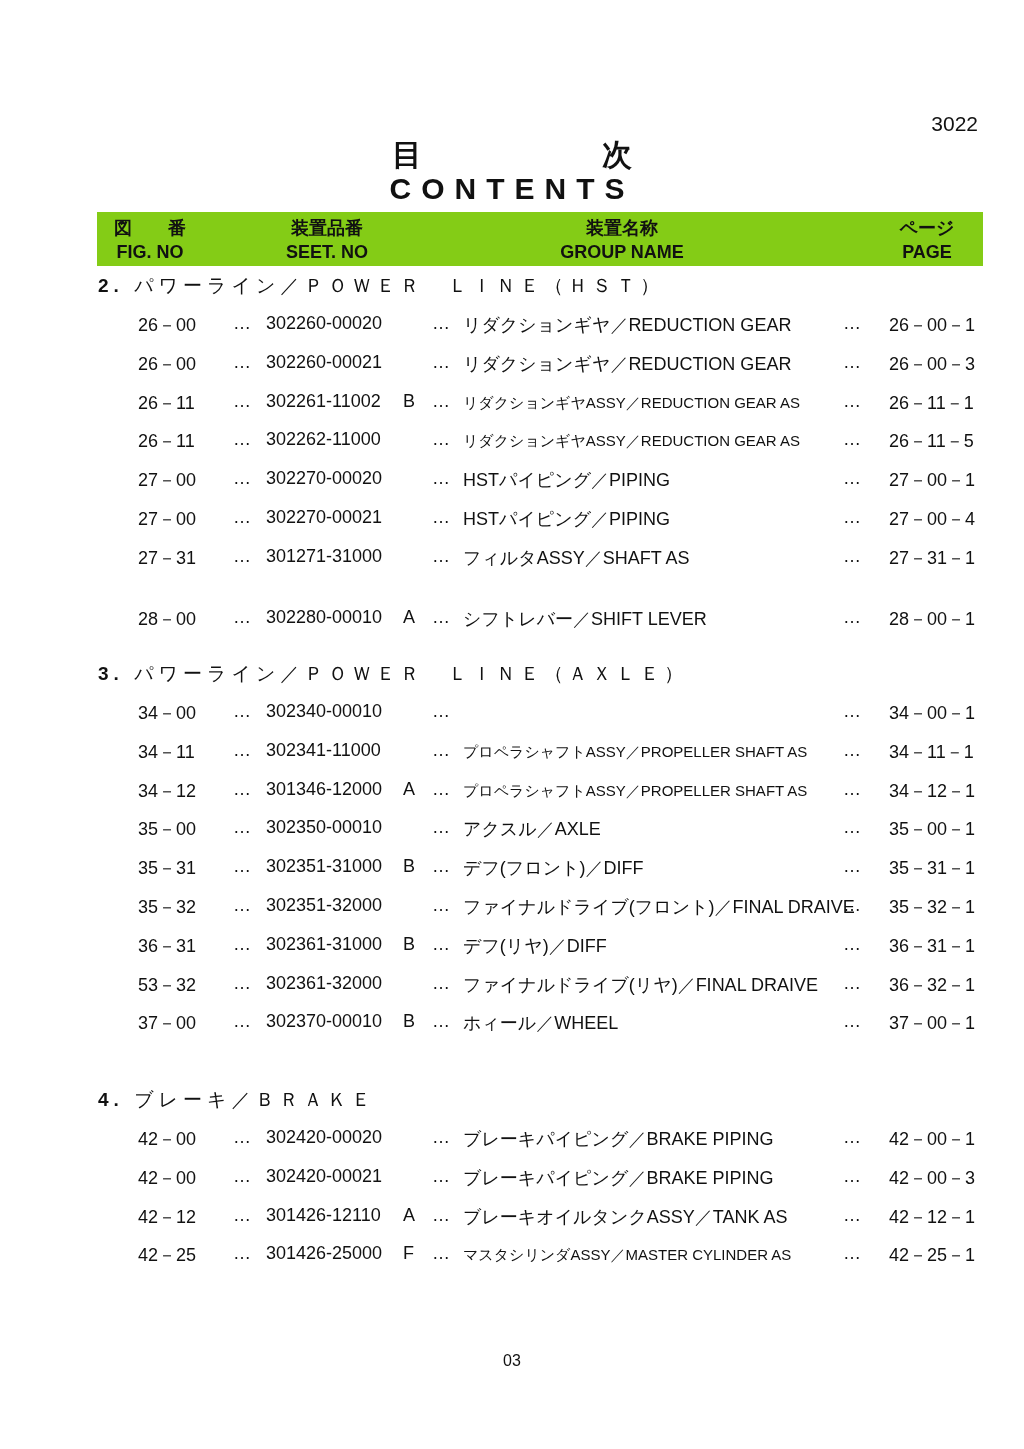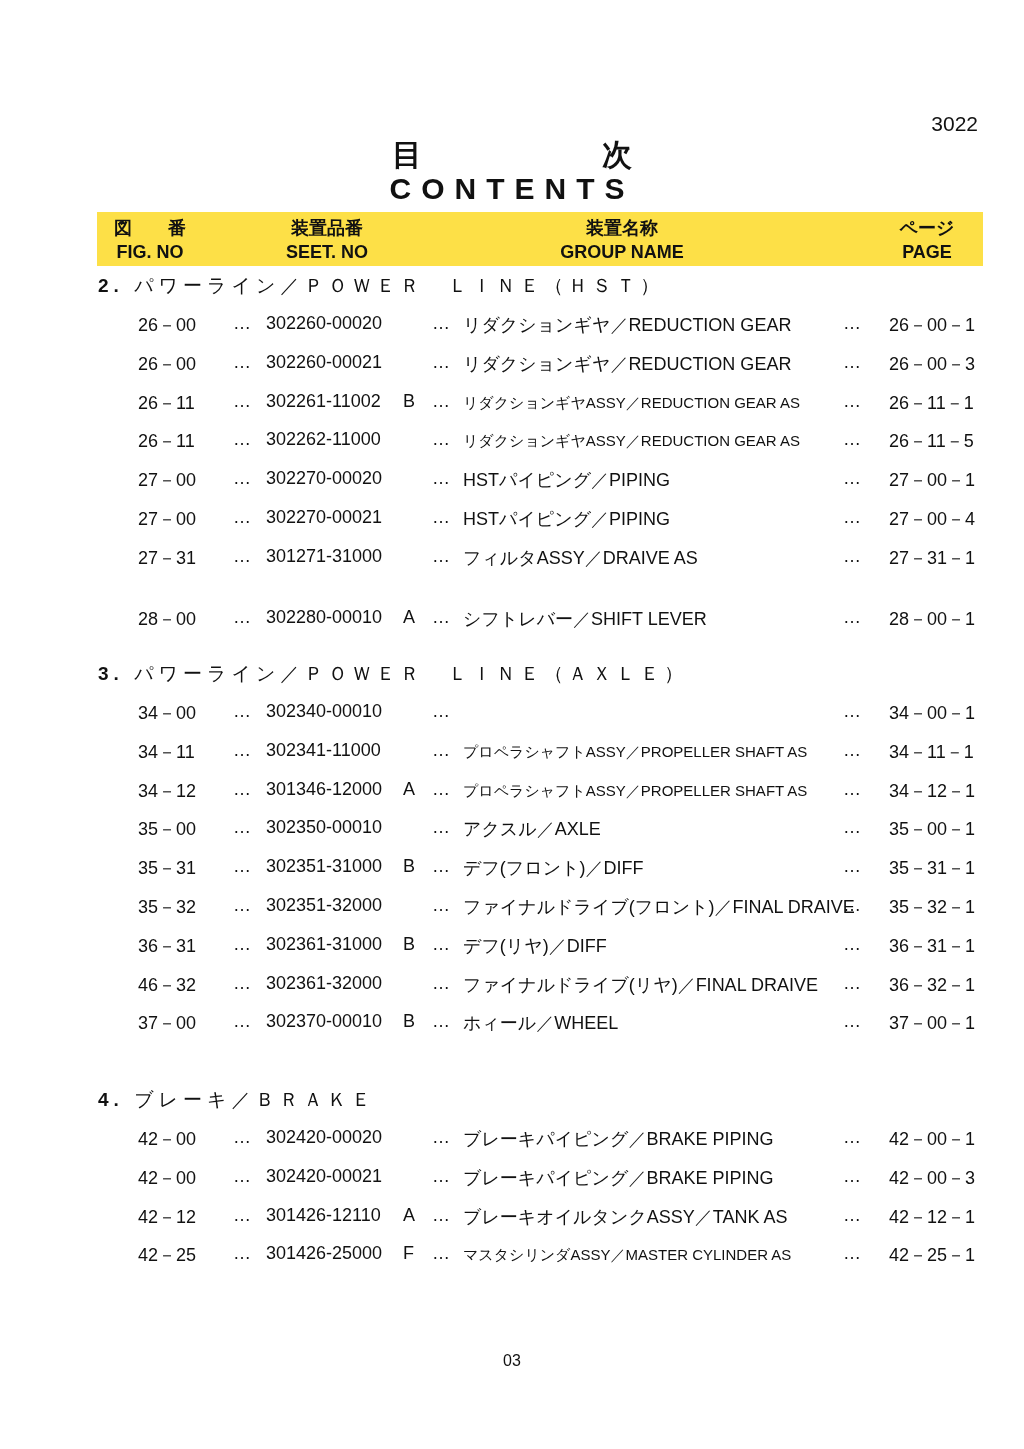--- a/index.html
+++ b/index.html
@@ -2,21 +2,21 @@
 <html><head>
 <meta charset="utf-8">
 <style>
   html, body { margin:0; padding:0; background:#ffffff; }
   body { width:1024px; height:1449px; position:relative; font-family:"Liberation Sans", "DejaVu Sans", sans-serif; color:#111; }
   .doc-num { position:absolute; right:46px; top:112px; font-size:21px; }
   .title-jp { position:absolute; left:0; width:1024px; top:135px; text-align:center; font-size:30px; font-weight:bold; }
   .title-jp span { display:inline-block; }
   .title-jp .gap { width:180px; }
   .title-en { position:absolute; left:0; width:1024px; top:172px; text-align:center; font-size:30px; font-weight:bold; letter-spacing:10px; }
-  .hdr { position:absolute; left:97px; top:212px; width:886px; height:54px; background:#fde047; font-weight:bold; font-size:18px; }
+  .hdr { position:absolute; left:97px; top:212px; width:886px; height:54px; background:#84cc16; font-weight:bold; font-size:18px; }
   .hdr .col { position:absolute; top:4px; text-align:center; line-height:24px; }
   .hdr .c1 { left:8px; width:90px; }
   .hdr .c2 { left:170px; width:120px; }
   .hdr .c3 { left:430px; width:190px; }
   .hdr .c4 { left:790px; width:80px; }
   .section { position:absolute; left:98px; font-size:19px; letter-spacing:5px; }
   .section b { font-weight:bold; }
   .row { position:absolute; left:0; width:1024px; height:30px; font-size:18px; }
   .row > span { position:absolute; top:0; white-space:nowrap; }
   .fig { left:138px; }
@@ -120,21 +120,21 @@
       <span class="name">HSTパイピング／PIPING</span>
       <span class="d3">…</span>
       <span class="page">27－00－4</span>
     </div>
     <div class="row" style="top: 545.8px; padding-left: 40px;">
       <span class="fig">27－31</span>
       <span class="d1">…</span>
       <span class="sheet">301271-31000</span>
       <span class="rev"></span>
       <span class="d2">…</span>
-      <span class="name">フィルタASSY／DRAIVE  AS</span>
+      <span class="name">フィルタASSY／SHAFT  AS</span>
       <span class="d3">…</span>
       <span class="page">27－31－1</span>
     </div>
     <div class="row" style="top: 607px;">
       <span class="fig">28－00</span>
       <span class="d1">…</span>
       <span class="sheet">302280-00010</span>
       <span class="rev">A</span>
       <span class="d2">…</span>
       <span class="name">シフトレバー／SHIFT LEVER</span>
@@ -205,21 +205,21 @@
       <span class="fig">36－31</span>
       <span class="d1">…</span>
       <span class="sheet">302361-31000</span>
       <span class="rev">B</span>
       <span class="d2">…</span>
       <span class="name">デフ(リヤ)／DIFF</span>
       <span class="d3">…</span>
       <span class="page">36－31－1</span>
     </div>
     <div class="row" style="top: 972.6px;">
-      <span class="fig">46－32</span>
+      <span class="fig">53－32</span>
       <span class="d1">…</span>
       <span class="sheet">302361-32000</span>
       <span class="rev"></span>
       <span class="d2">…</span>
       <span class="name">ファイナルドライブ(リヤ)／FINAL DRAIVE</span>
       <span class="d3">…</span>
       <span class="page">36－32－1</span>
     </div>
     <div class="row" style="top: 1011.4px; padding-left: 41px;">
       <span class="fig">37－00</span>

